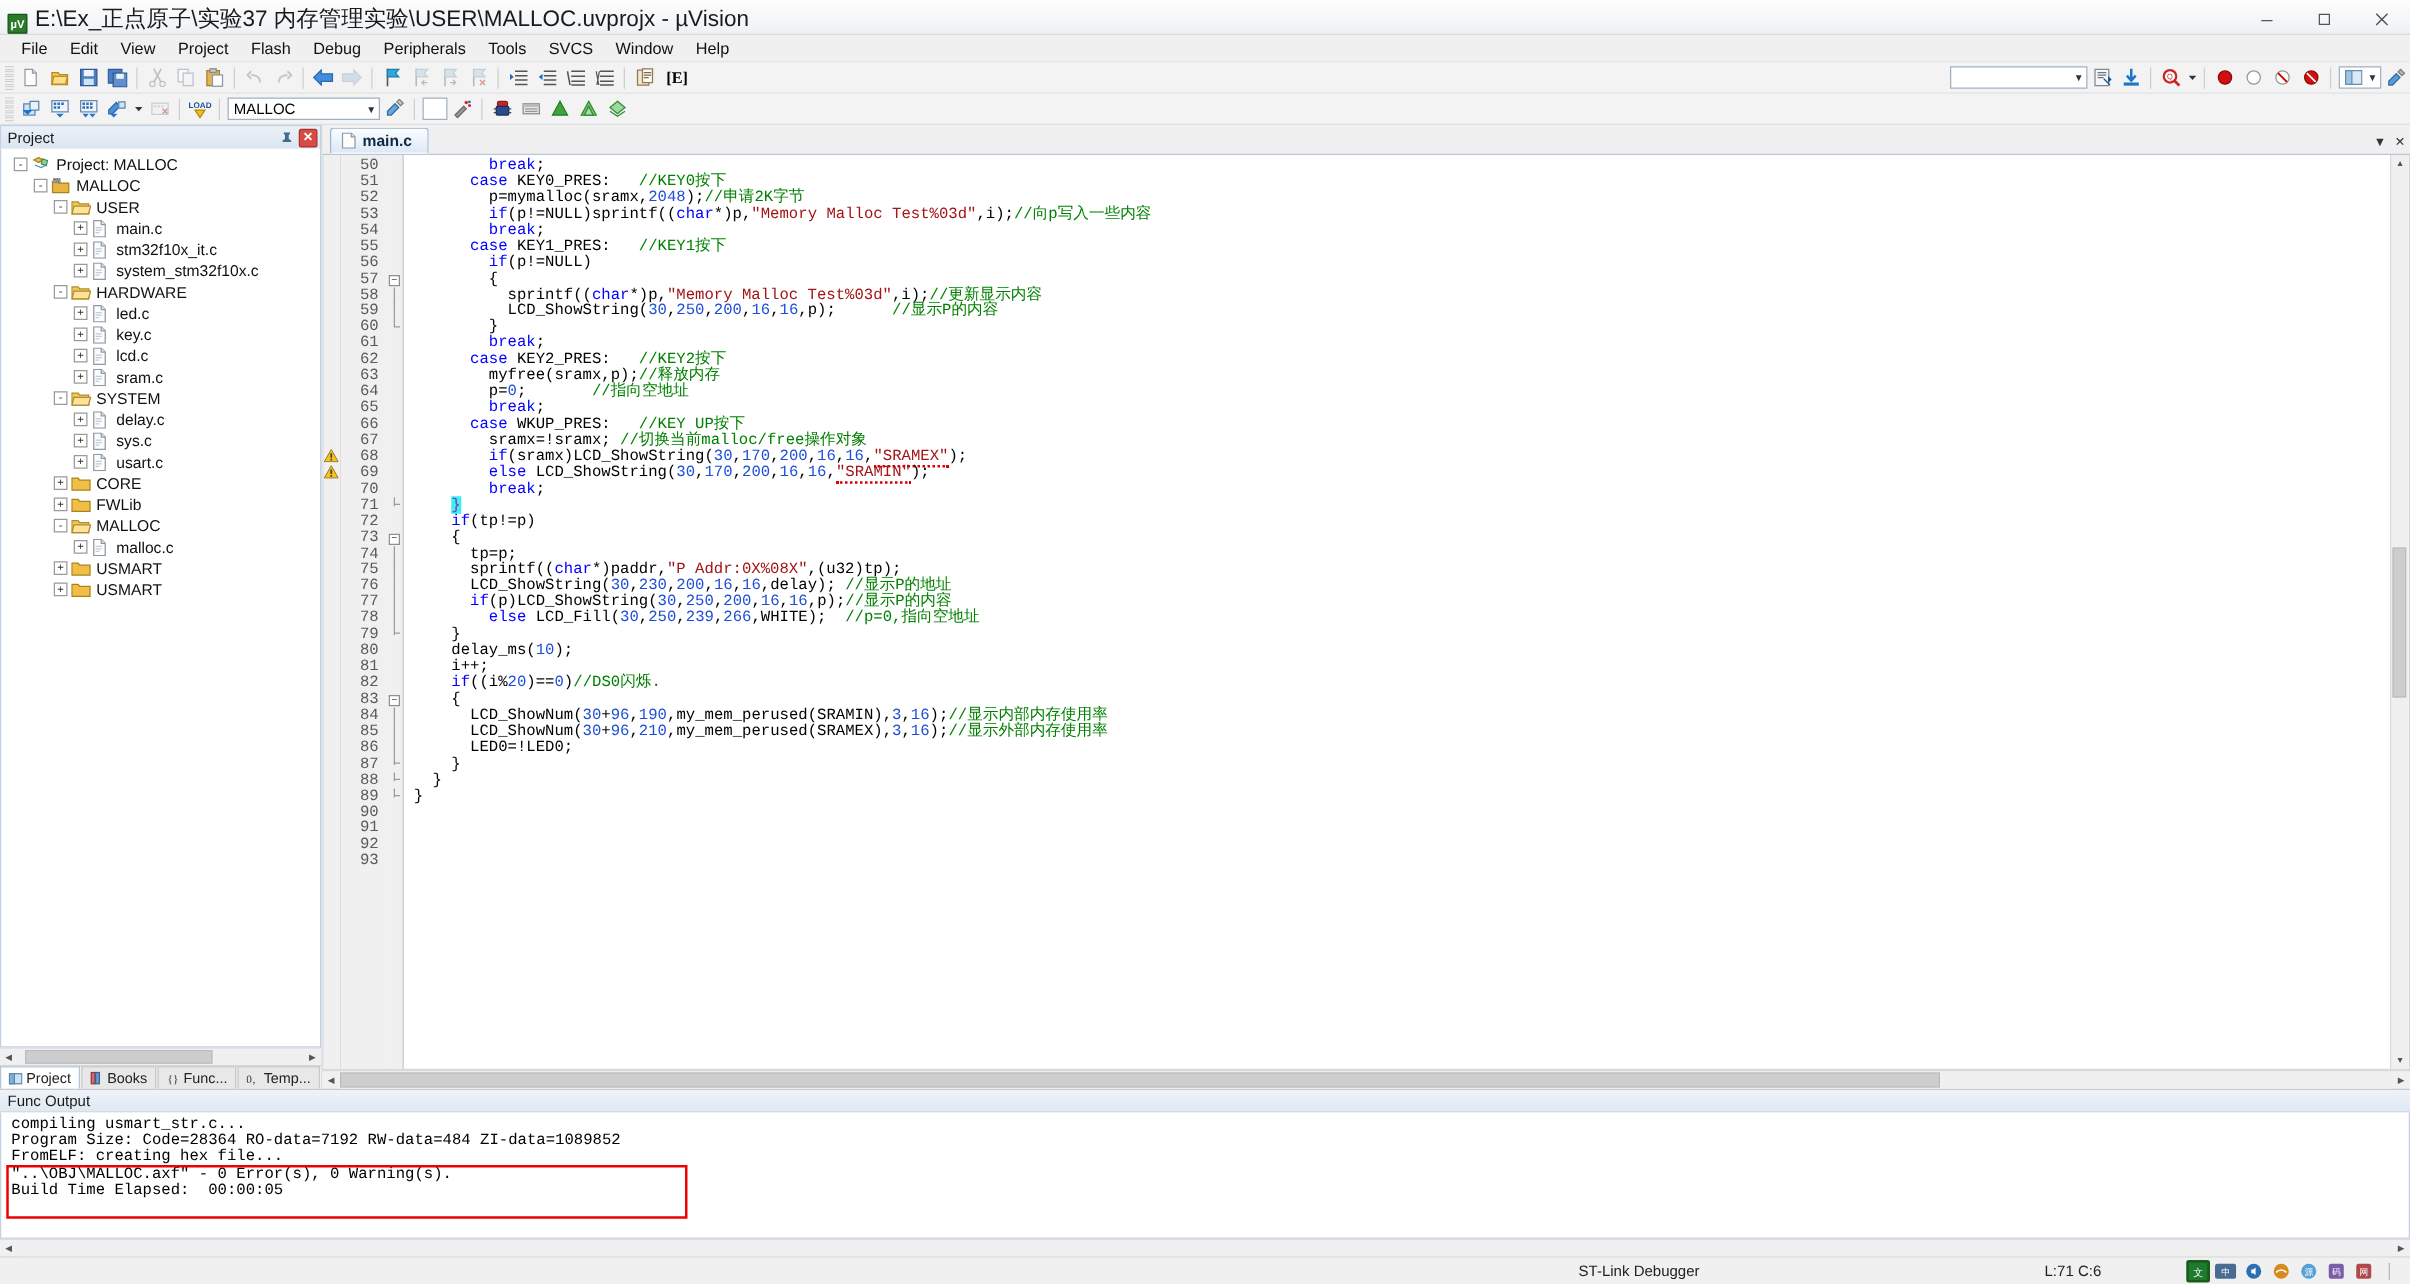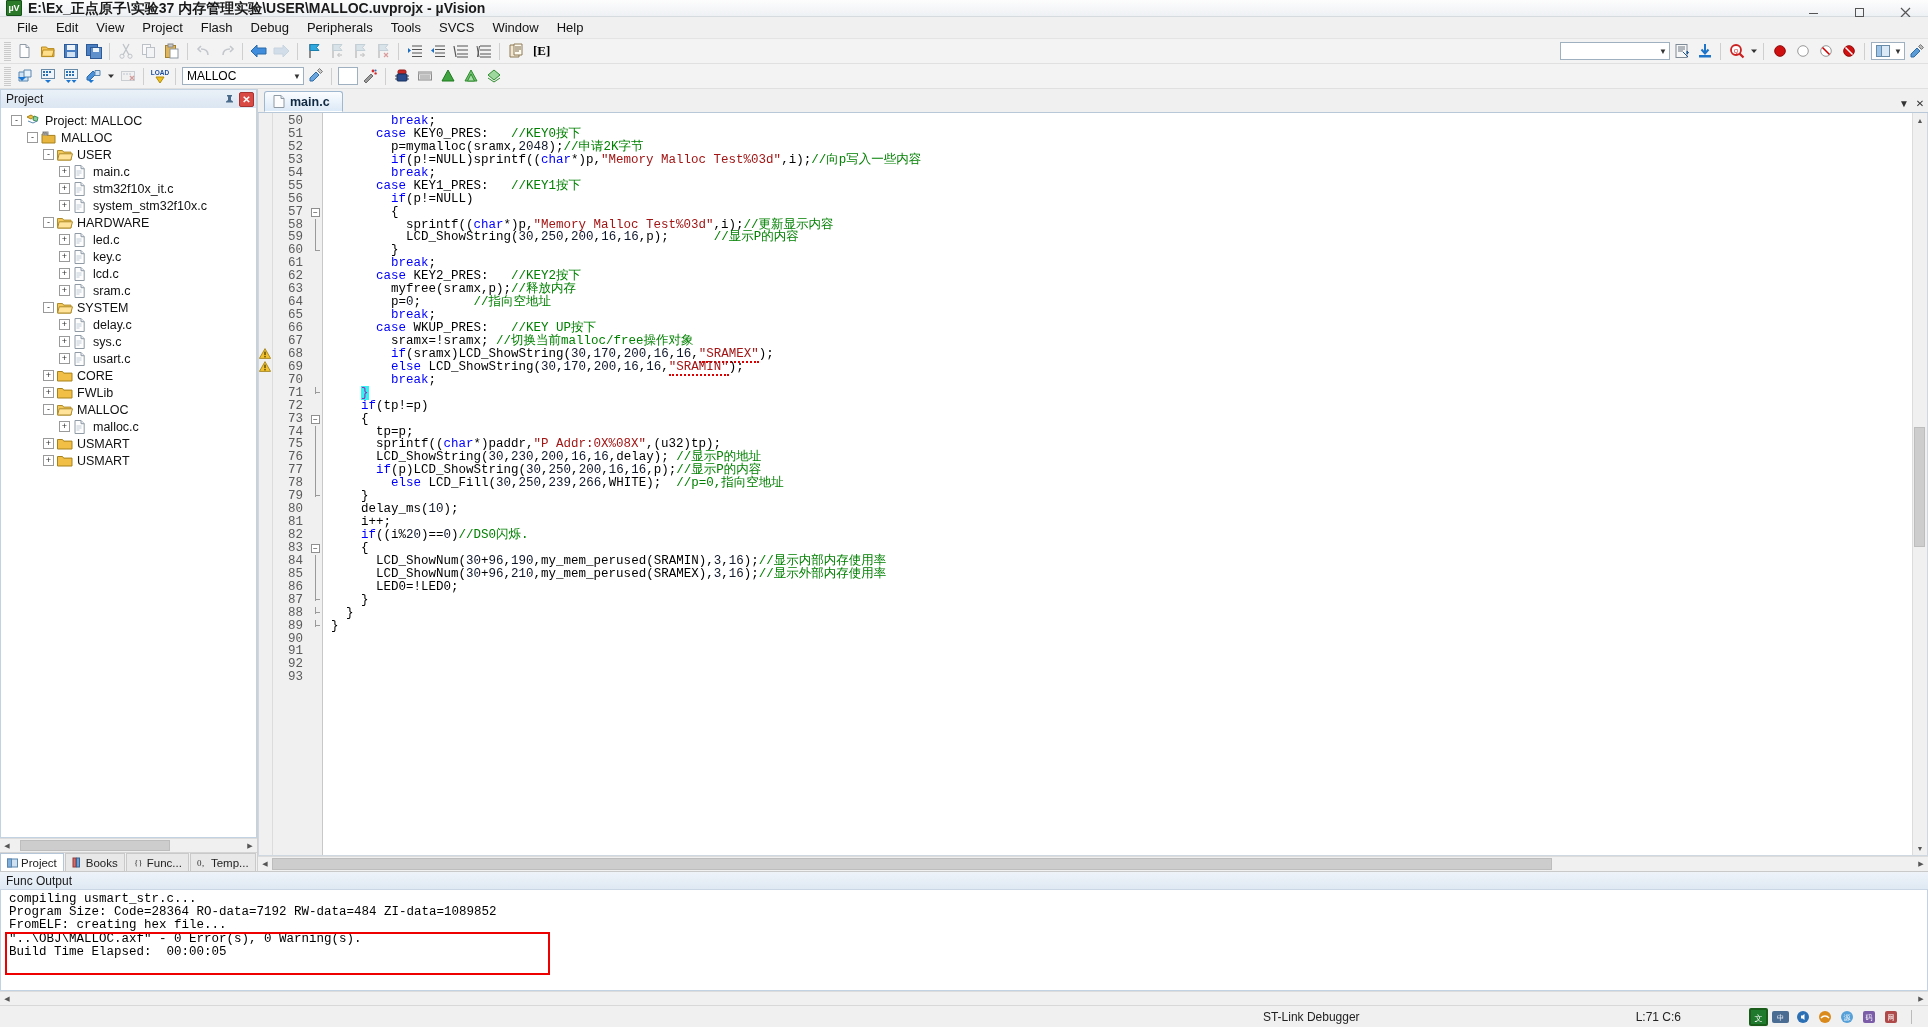--- a/index.html
+++ b/index.html
@@ -10,32 +10,32 @@
     background: #f0f0f0;
     font-family: "Liberation Sans", sans-serif;
     font-size: 14px;
     -webkit-font-smoothing: antialiased;
   }
   .app { width: 1928px; height: 1027px; display: flex; flex-direction: column;
          background: #f0f0f0; position: relative; }
 
   
   .titlebar {
-    height: 17px; display: flex; align-items: flex-start;
+    height: 28px; display: flex; align-items: flex-end;
     background: linear-gradient(#fdfdfd, #eef1f4);
     border-bottom: 1px solid #d6dbe0;
     padding-left: 6px; flex: none;
   }
   .tb-icon {
     width: 16px; height: 16px; margin-right: 6px; flex: none;
     background: #2a7a2a; border: 1px solid #16521a; border-radius: 1px;
     color:#fff; font-size: 9px; line-height: 14px; text-align: center;
     font-family: "Liberation Sans", sans-serif; font-weight: bold;
   }
-  .tb-title { font-size: 14px; color: #1a1a1a; white-space: nowrap; font-weight: bold; }
+  .tb-title { font-size: 18px; color: #1a1a1a; white-space: nowrap; }
   .tb-spacer { flex: 1; }
   .tb-buttons { display: flex; height: 24px; }
   .tb-btn {
     width: 46px; height: 24px; display: flex; align-items: center; justify-content: center;
     color: #555; font-size: 13px;
   }
 
   
   .menubar {
     height: 22px; display: flex; align-items: center;
@@ -142,21 +142,21 @@
   .foldgutter { width: 14px; background: #f0f0f0; border-right: 1px solid #c8c8c8; flex:none;
                 padding-top: 2px; position: relative; }
   .codearea { flex: 1; padding-top: 2px; padding-left: 8px; overflow: hidden; position: relative; }
   .code, .linenums, .markgutter, .foldgutter {
     font-family: "Liberation Mono", "DejaVu Sans Mono", monospace;
     font-size: 12.5px; line-height: 12.95px; white-space: pre;
   }
   .ln { height: 12.95px; }
   .cl { height: 12.95px; }
   .kw { color: #0000ff; }
-  .num { color: #0f172a; text-align: right; }
+  .num { color: #1d4ed8; text-align: right; }
   .str { color: #a31515; }
   .cmt { color: #008000; }
   .pln { color: #000; }
   .hl  { background: #35f1f1; color: #9c27b0; }
   .squig { border-bottom: 2px dotted #d00; }
   .foldbox { width: 9px; height: 9px; border: 1px solid #8f8f8f; background: #fff;
              font-size: 8px; line-height: 7px; text-align: center; color: #333; }
 
   
   .ed-hscroll { height: 15px; background: #f0f0f0; display: flex; align-items: center;

